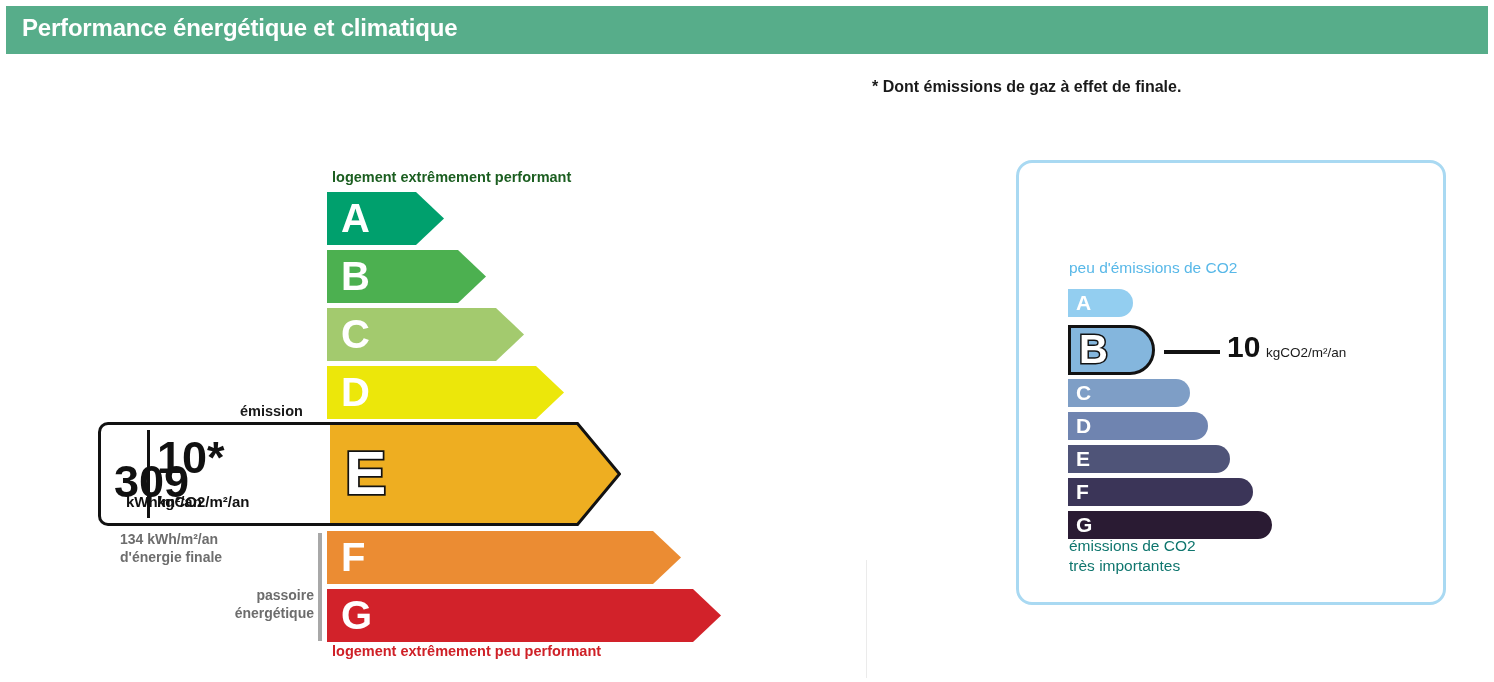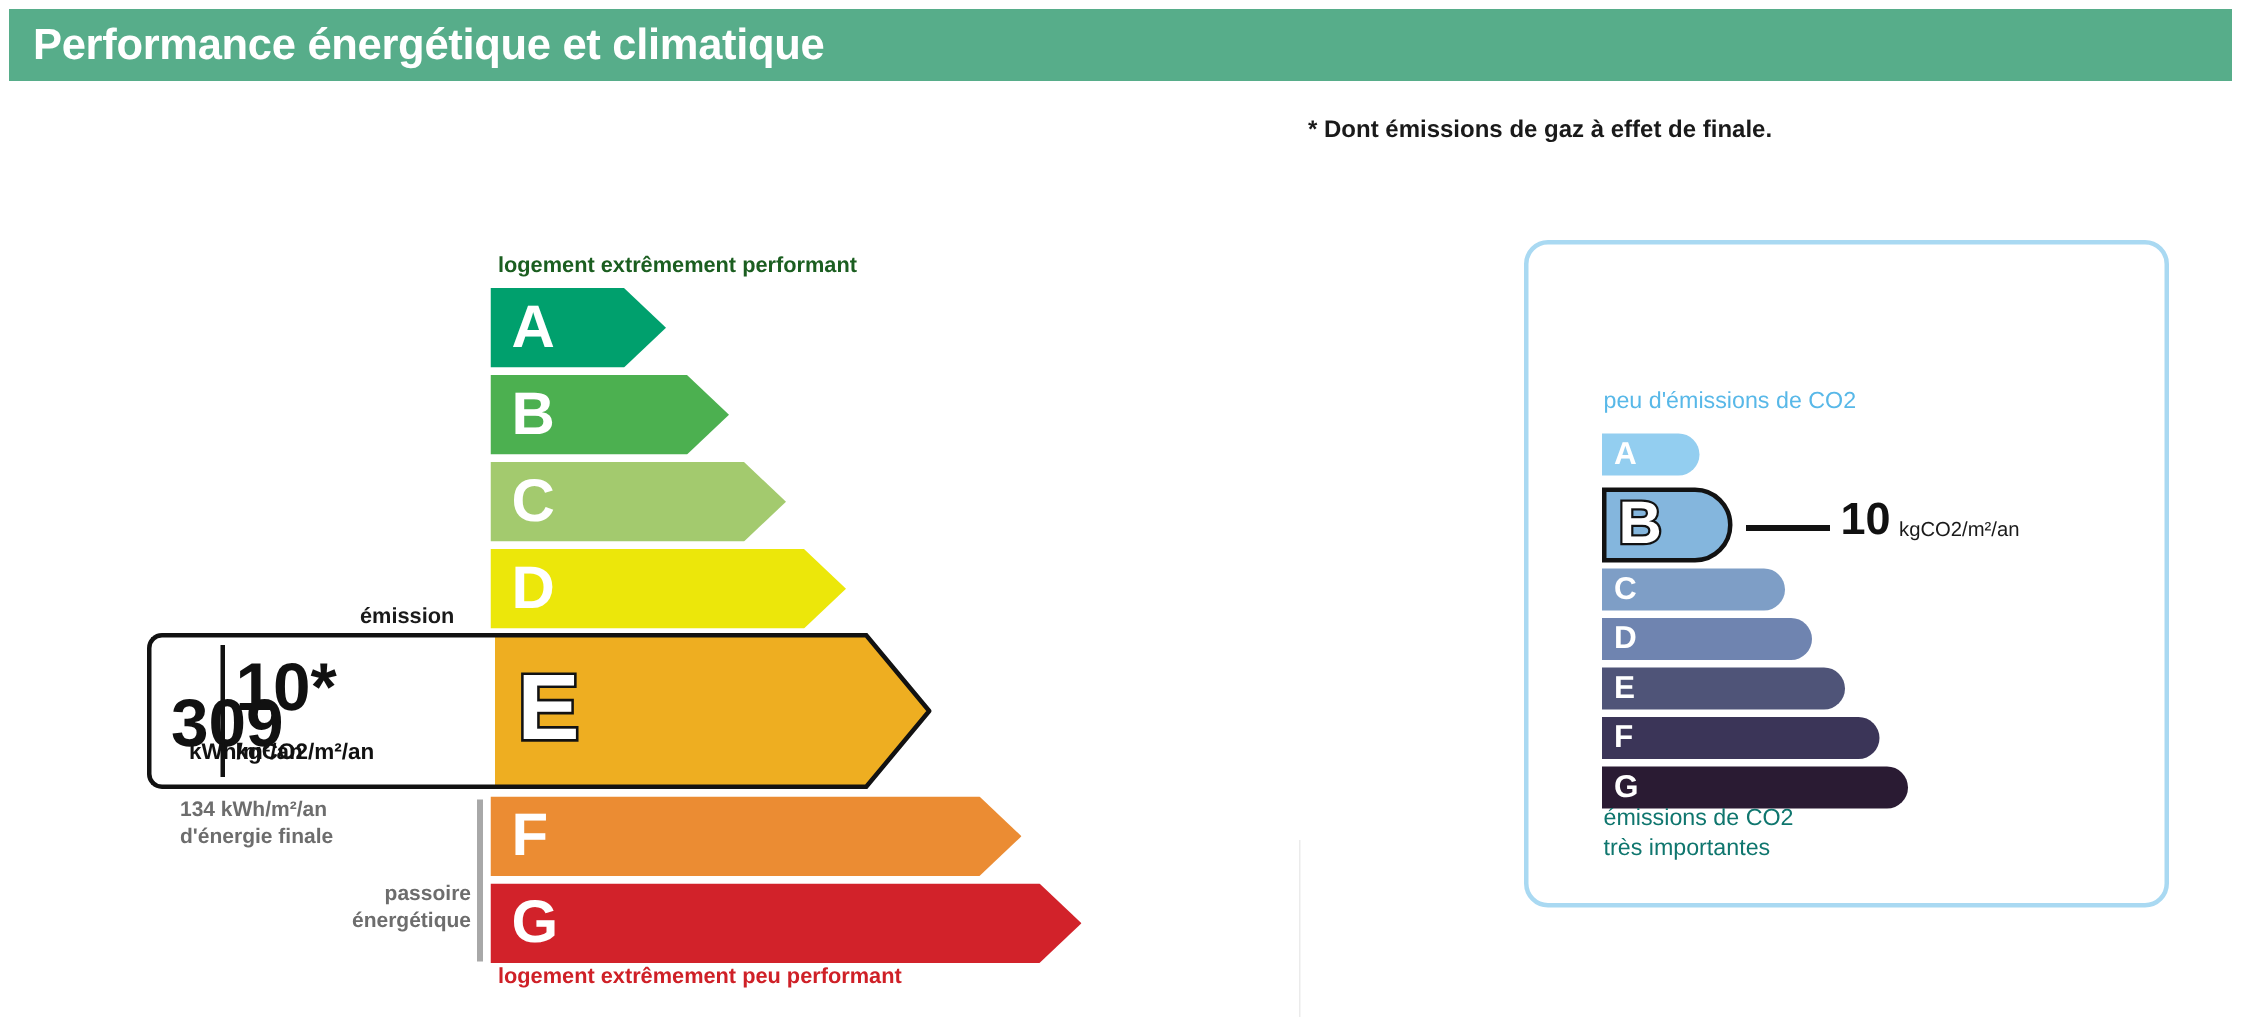--- a/index.html
+++ b/index.html
@@ -20,21 +20,21 @@
   
   #header-banner {
     position: absolute;
     left: 6px; top: 6px;
     width: 1482px; height: 48px;
     background: #57ad8a;
   }
   #header-title {
     position: absolute;
     left: 16px; top: 8px;
-    font-size: 29px;
+    font-size: 24px;
     font-weight: bold;
     color: #ffffff;
     letter-spacing: -0.2px;
     white-space: nowrap;
   }
 
   
   #footnote {
     position: absolute;
     left: 872px; top: 78px;

